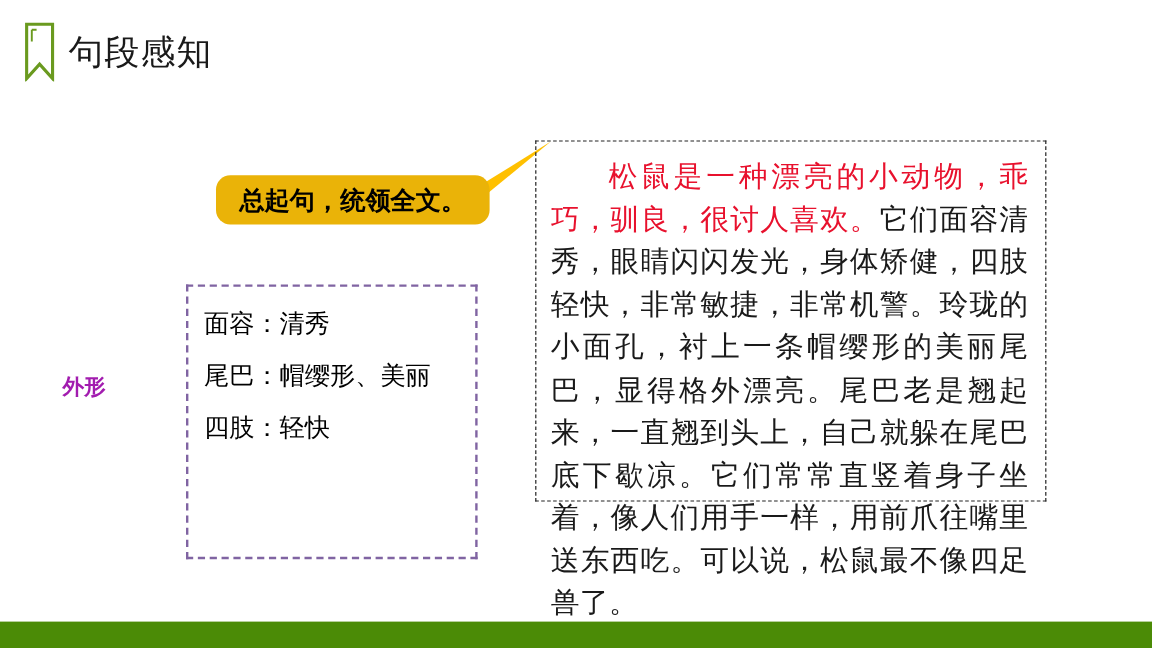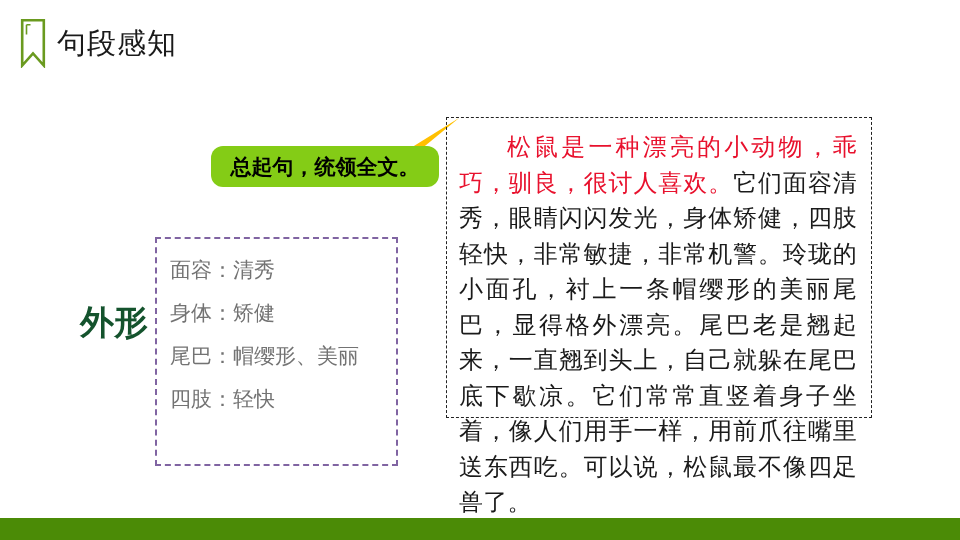--- a/index.html
+++ b/index.html
@@ -63,65 +63,64 @@
     left: 0; top: 0;
     width: 290px;
     height: 82px;
   }
   .callout-box {
     position: absolute;
     left: 4px;
     top: 36px;
     width: 228px;
     height: 41px;
-    background: #84cc16;
+    background: #eab308;
     border-radius: 12px;
     display: flex;
     align-items: center;
     justify-content: center;
-    margin-left: 31px;
   }
   .callout-text {
     font-size: 21px;
     line-height: 26px;
     color: #000000;
     white-space: nowrap;
     letter-spacing: 0px;
     font-weight: 700;
   }
 
   
   .side-label {
     position: absolute;
     left: 52px;
     top: 307px;
     width: 96px;
-    text-align: right;
-    color: #14532d;
-    font-size: 34px;
+    text-align: left;
+    color: #a21caf;
+    font-size: 18px;
     line-height: 31px;
     font-weight: 700;
   }
   .side-label-line { display: block; }
 
   
   .feature-box {
     position: absolute;
     left: 155px;
     top: 237px;
     width: 243px;
     height: 229px;
     border: 2px dashed #8064A2;
     box-sizing: border-box;
     padding: 10px 0 0 13px;
   }
   .feature-item {
     font-size: 21px;
     line-height: 43px;
-    color: #737373;
+    color: #000000;
     white-space: nowrap;
     letter-spacing: 0px;
   }
 
   
   .passage-box {
     position: absolute;
     left: 446px;
     top: 117px;
     width: 426px;
@@ -176,21 +175,20 @@
       <span class="callout-text">总起句，统领全文。</span>
     </div>
   </div>
 
   <div class="side-label">
     <span class="side-label-line">外形</span>
   </div>
 
   <div class="feature-box">
     <div class="feature-item">面容：清秀</div>
-    <div class="feature-item">身体：矫健</div>
     <div class="feature-item">尾巴：帽缨形、美丽</div>
     <div class="feature-item">四肢：轻快</div>
   </div>
 
   <div class="passage-box">
     <p class="passage-text"><span class="red">松鼠是一种漂亮的小动物，乖巧，驯良，很讨人喜欢。</span><span>它们面容清秀，眼睛闪闪发光，身体矫健，四肢轻快，非常敏捷，非常机警。玲珑的小面孔，衬上一条帽缨形的美丽尾巴，显得格外漂亮。尾巴老是翘起来，一直翘到头上，自己就躲在尾巴底下歇凉。它们常常直竖着身子坐着，像人们用手一样，用前爪往嘴里送东西吃。可以说，松鼠最不像四足兽了。</span></p>
   </div>
 
   <div class="footer-bar"></div>
 

